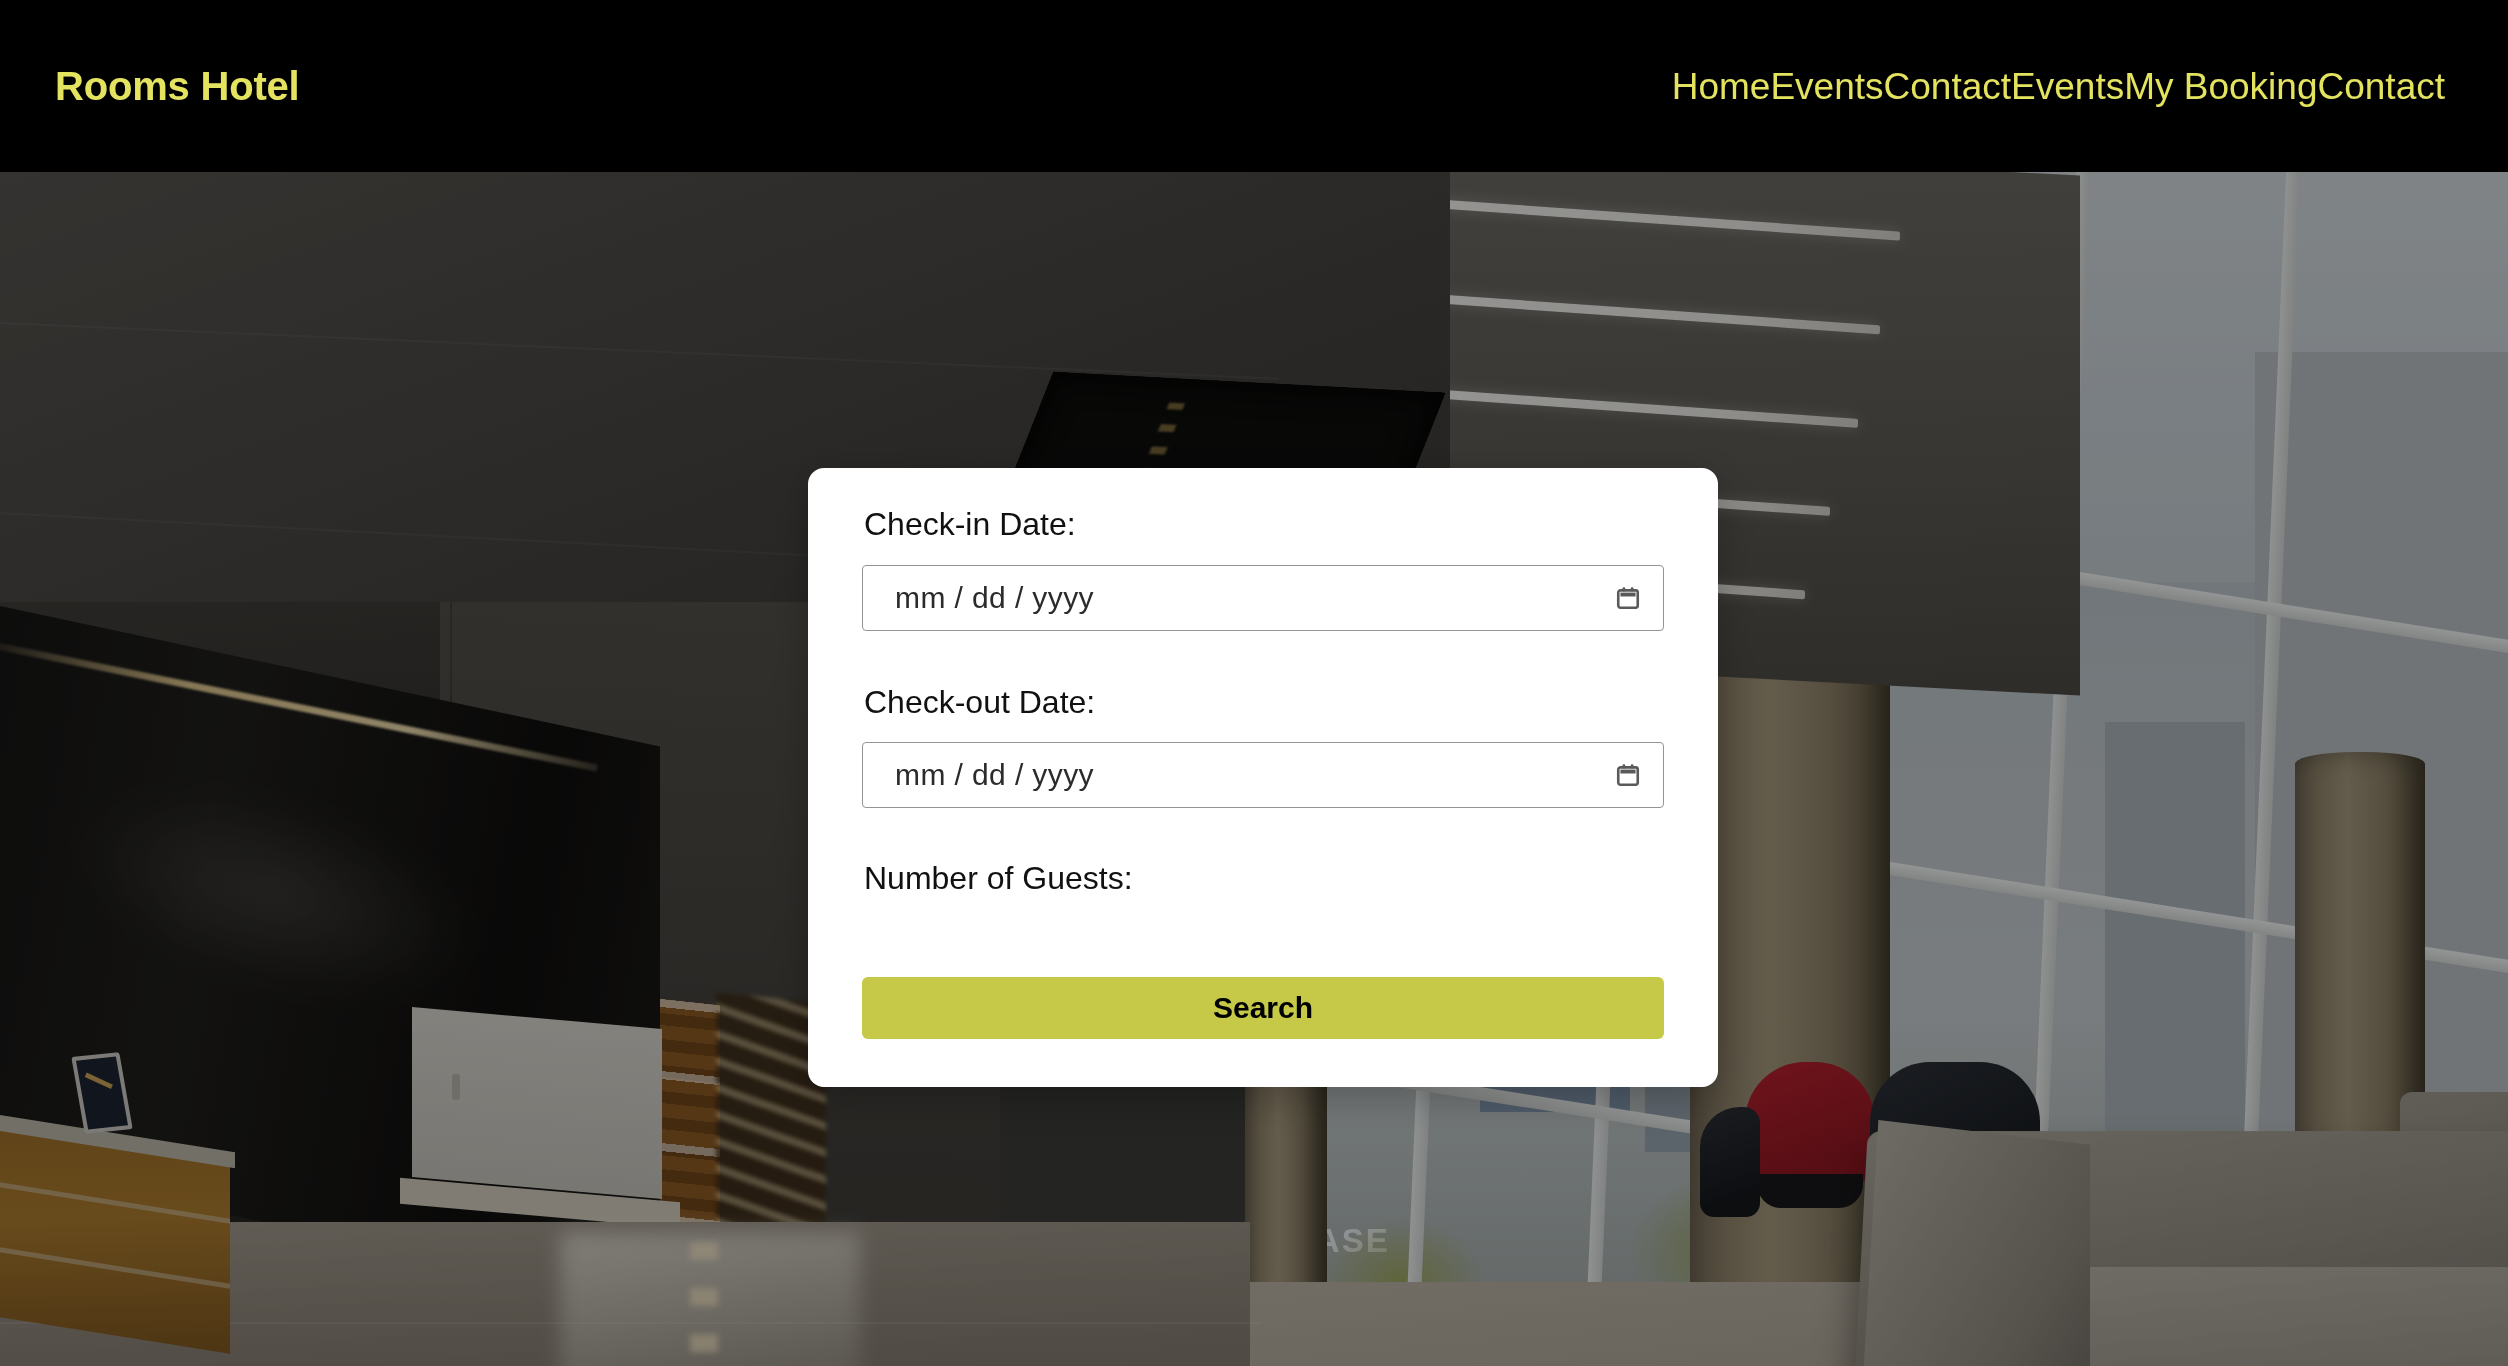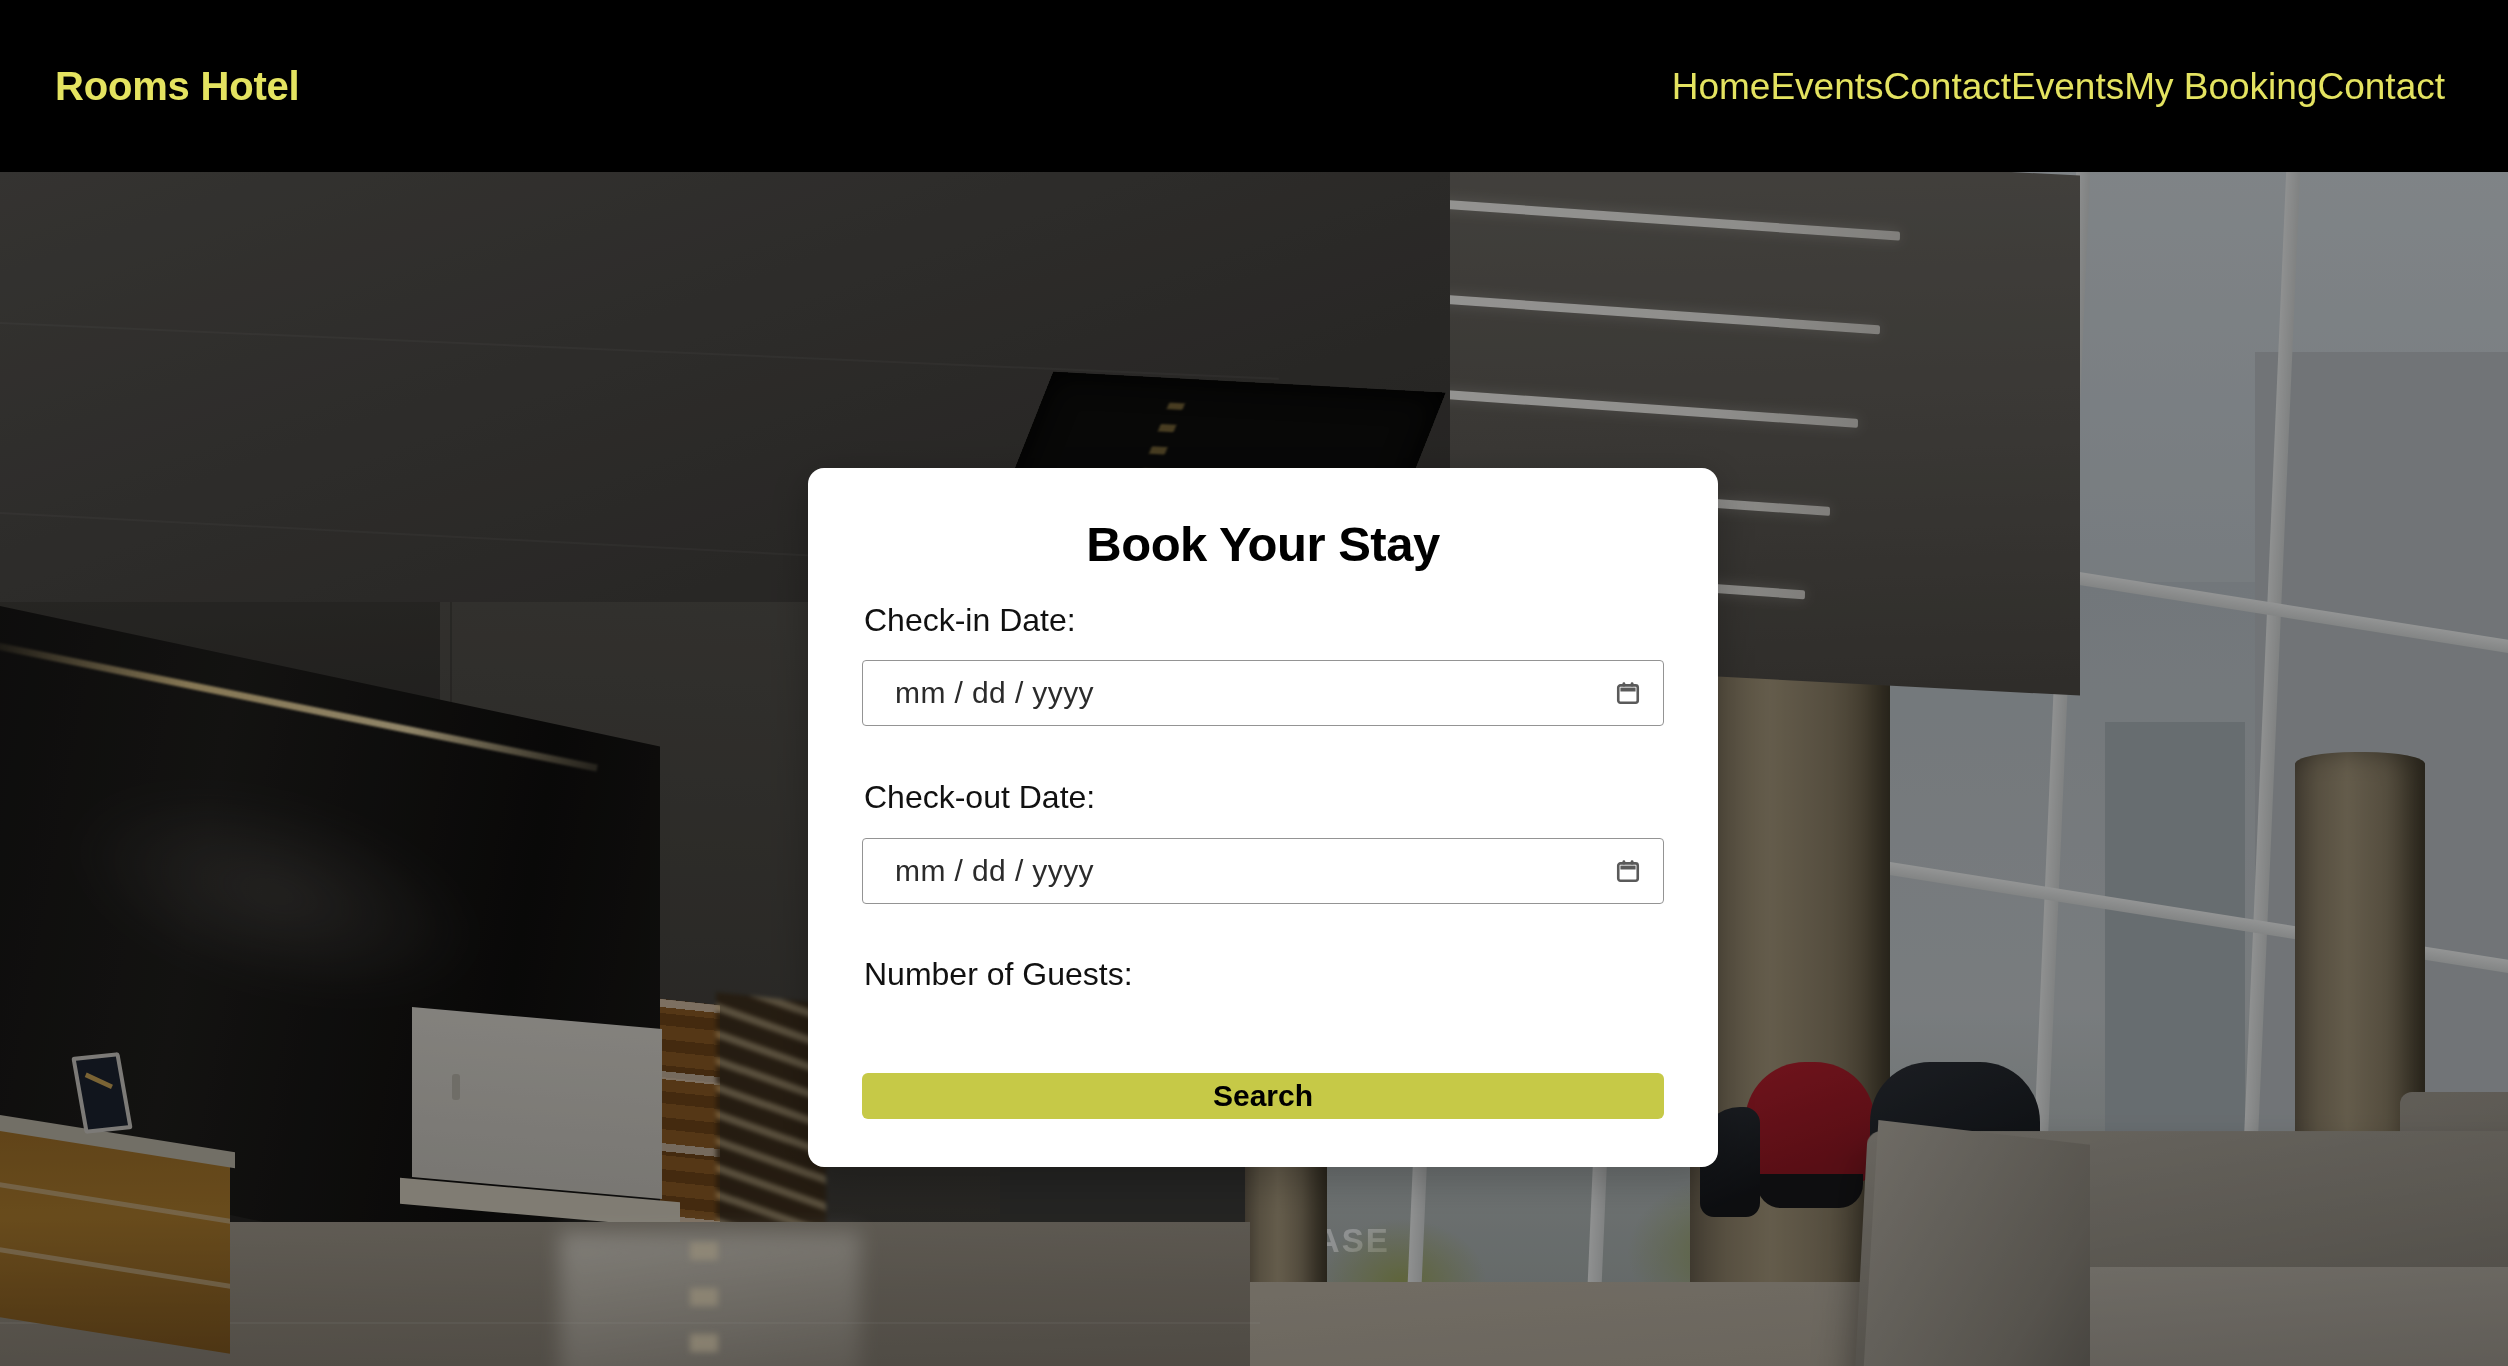--- a/index.html
+++ b/index.html
@@ -457,21 +457,21 @@
     right: 20px; top: 50%;
     transform: translateY(-50%);
     width: 22px; height: 22px;
     pointer-events: none;
   }
 
   .gap-btn { height: 58px; }
 
   .search-btn {
     width: 100%;
-    height: 46px;
+    height: 62px;
     background: #c6c947;
     border: none;
     border-radius: 6px;
     color: #000;
     font-size: 30px;
     font-weight: bold;
     font-family: "Liberation Sans", sans-serif;
     cursor: pointer;
     line-height: 1;
   }
@@ -569,21 +569,20 @@
       <div class="desk"></div>
       <div class="desk-top"></div>
       <div class="monitor"></div>
     </div>
 
     <div class="hero-overlay"></div>
   </div>
 
   <div class="booking-card">
 
-    <h1 class="card-title">Book Your Stay</h1>
 
     
     <div class="field">
       <label class="field-label">Check-in Date:</label>
       <div class="date-input">
         <span class="date-placeholder">mm / dd / yyyy</span>
         <span class="cal-icon">
           <svg width="26" height="26" viewBox="0 0 24 24" aria-hidden="true">
             <rect x="3" y="5" width="18" height="16" rx="2" fill="none" stroke="#5a5a5a" stroke-width="2.4"></rect>
             <rect x="5" y="7" width="14" height="3.6" fill="#5a5a5a"></rect>

